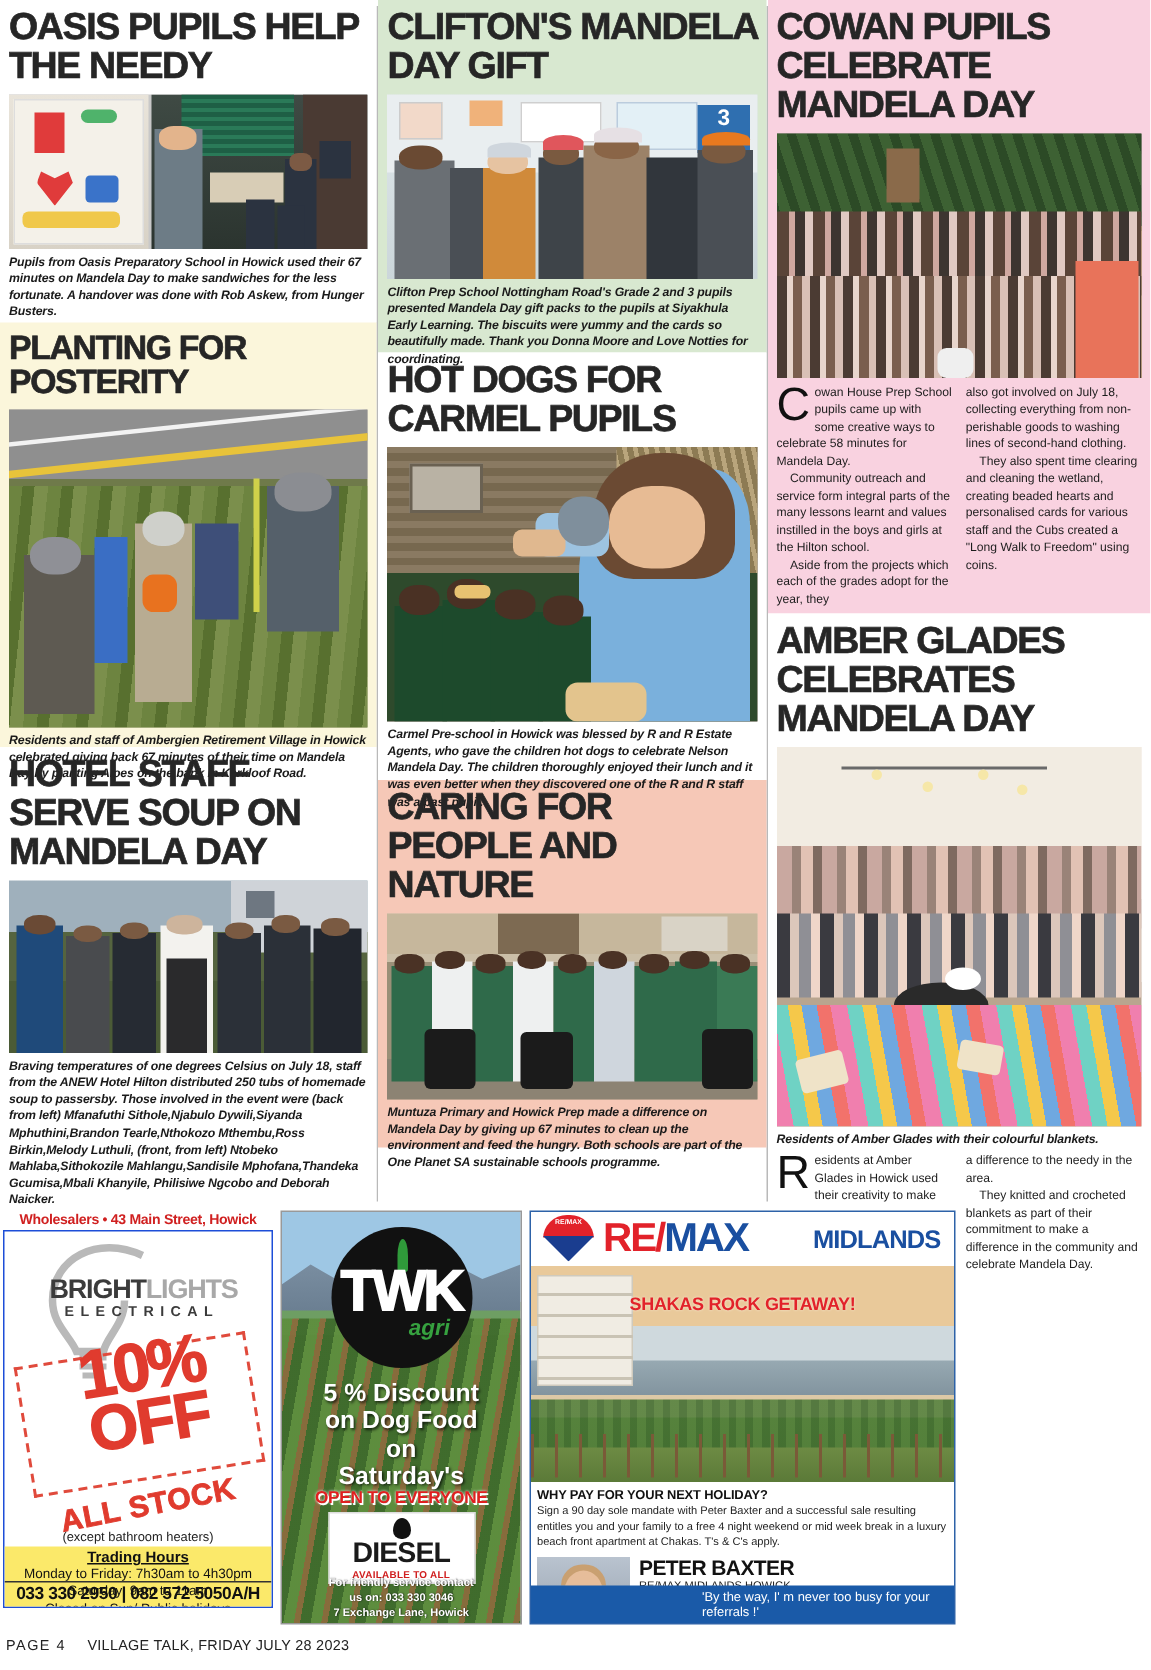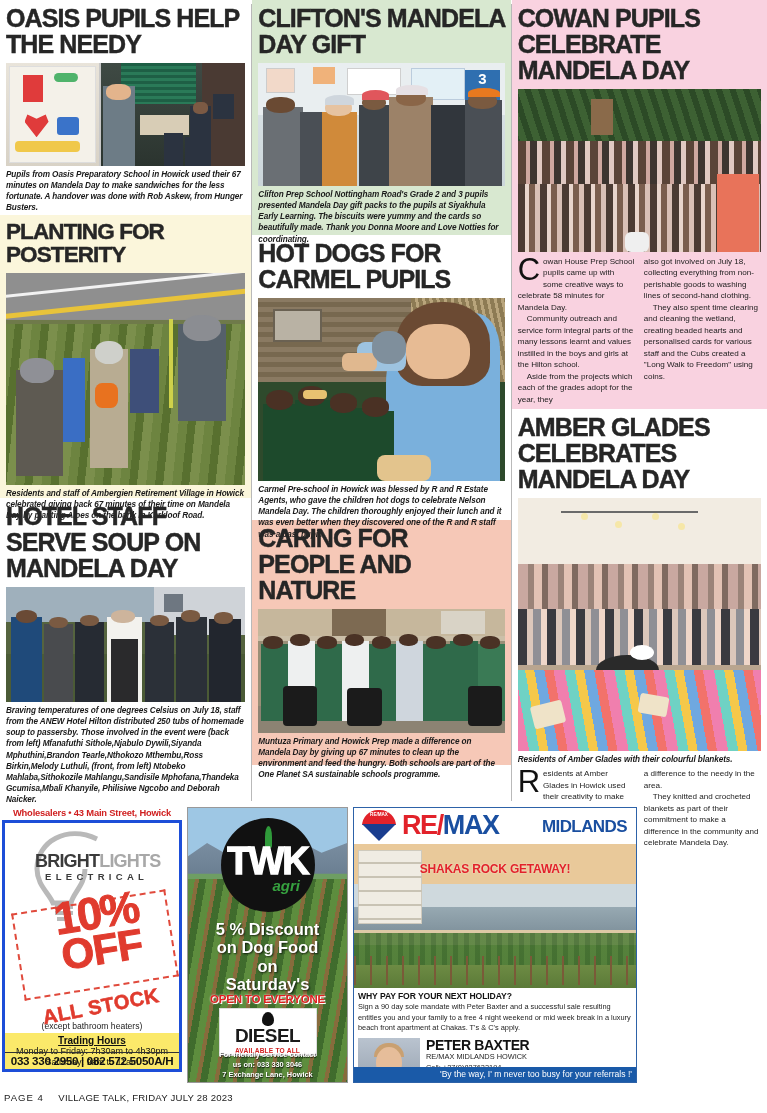--- a/index.html
+++ b/index.html
@@ -71,21 +71,21 @@
 
   
   .ads { position:absolute; left:0; top:805px; width:767px; height:285px; display:flex; }
 
   
   .ad-bl { width:185px; border-right:1px solid #fff; position:relative; background:#fff; }
   .bl-top {
     font-size:9.4px; font-weight:bold; color:#d02020; text-align:center;
     padding:2px 0 2px; letter-spacing:-0.2px;
   }
-  .bl-box { border:3px solid #1d4ed8; margin:0 2px; height:252px; position:relative; overflow:hidden; background:#fff; }
+  .bl-box { border:1px solid #1d4ed8; margin:0 2px; height:252px; position:relative; overflow:hidden; background:#fff; }
   .bl-bulb { position:absolute; left:14px; top:6px; width:110px; height:105px; }
   .bl-word { position:absolute; left:30px; top:28px; font-size:18px; font-weight:bold; letter-spacing:-0.8px; }
   .bl-word .b1 { color:#3b3b3b; }
   .bl-word .b2 { color:#a8a8a8; }
   .bl-sub { position:absolute; left:40px; top:48px; font-size:9.5px; letter-spacing:4.3px; color:#3b3b3b; font-weight:bold; }
   .bl-stamp { position:absolute; left:6px; top:70px; width:172px; height:110px; }
   .bl-stamp .inner {
     position:absolute; inset:8px 10px 14px 6px; border:2px dashed #e04a3c; transform:rotate(-9deg);
   }
   .bl-10 {
@@ -164,21 +164,21 @@
   .rx-portrait { width:62px; height:62px; background:linear-gradient(#b9c3cf,#8e99a6); position:relative; overflow:hidden; flex:0 0 62px; }
   .rx-portrait .face { position:absolute; left:18px; top:9px; width:26px; height:30px; background:#e6bd9a; border-radius:50% 50% 45% 45%; }
   .rx-portrait .hair { position:absolute; left:16px; top:5px; width:30px; height:14px; background:#c9a071; border-radius:15px 15px 0 0; }
   .rx-portrait .suit { position:absolute; left:4px; bottom:0; width:54px; height:24px; background:#1e2430;
      clip-path:polygon(18% 0,82% 0,100% 100%,0 100%); }
   .rx-portrait .shirt { position:absolute; left:23px; bottom:0; width:16px; height:20px; background:#fff; clip-path:polygon(50% 0,100% 100%,0 100%); }
   .rx-portrait .tie { position:absolute; left:29px; bottom:0; width:5px; height:17px; background:#24304a; }
   .rx-name { font-size:14px; font-weight:bold; letter-spacing:-0.4px; line-height:1.05; }
   .rx-line { font-size:7.4px; line-height:1.45; color:#1d1d1d; }
   .rx-bar { position:absolute; left:0; right:0; bottom:0; background:#1a5aa8; color:#fff;
-     font-size:8.6px; padding:2px 0 3px 86px; font-weight:normal; }
+     font-size:8.6px; padding:2px 0 3px 114px; font-weight:normal; }
 
   
   .footer { position:absolute; left:0; top:1092px; width:767px; font-size:9.6px; color:#222;
      padding-left:4px; letter-spacing:0.2px; }
   .footer .pg { letter-spacing:1px; }
 </style>
 </head>
 <body>
 
 <div class="page">

